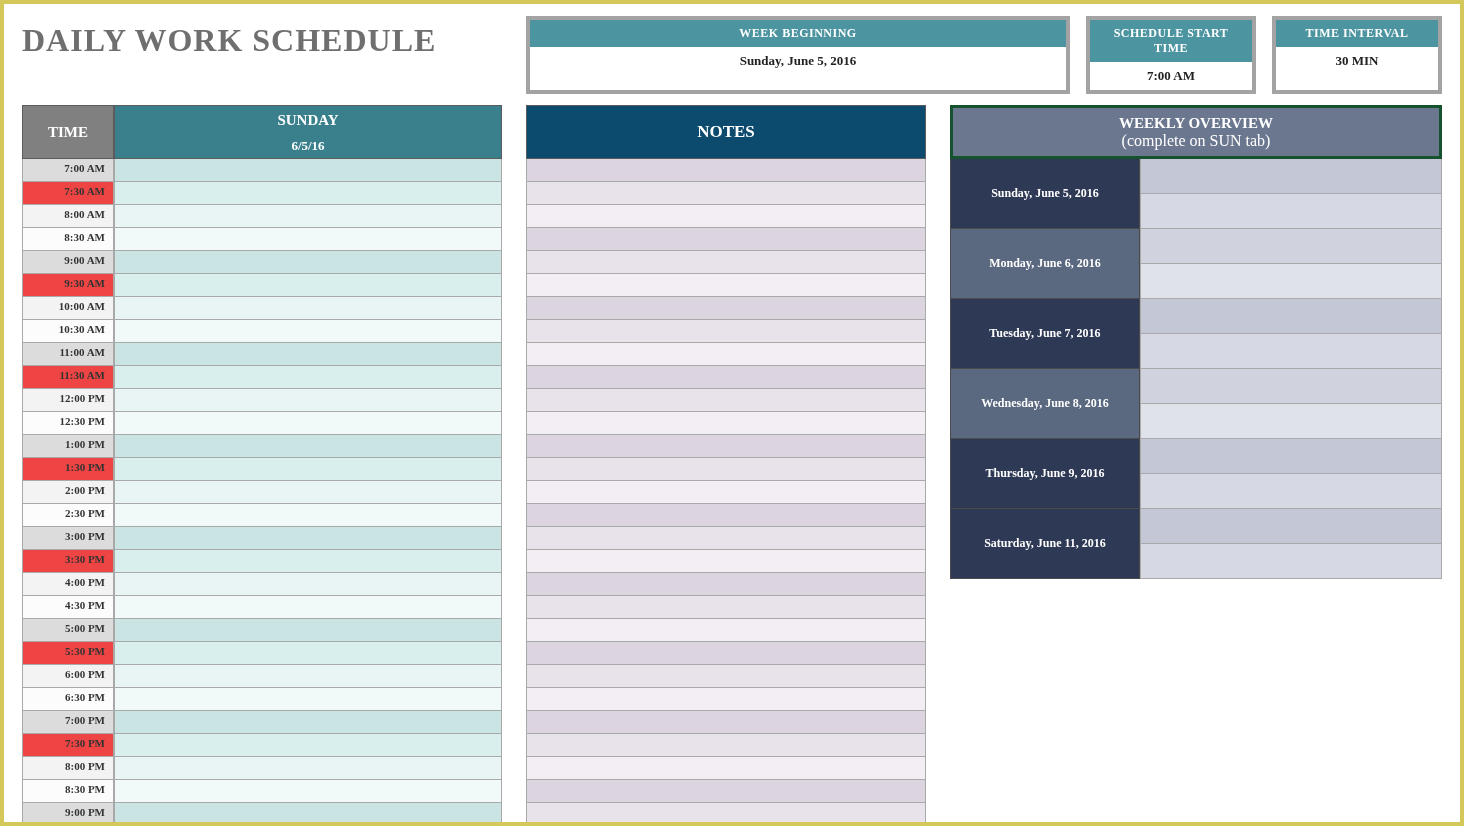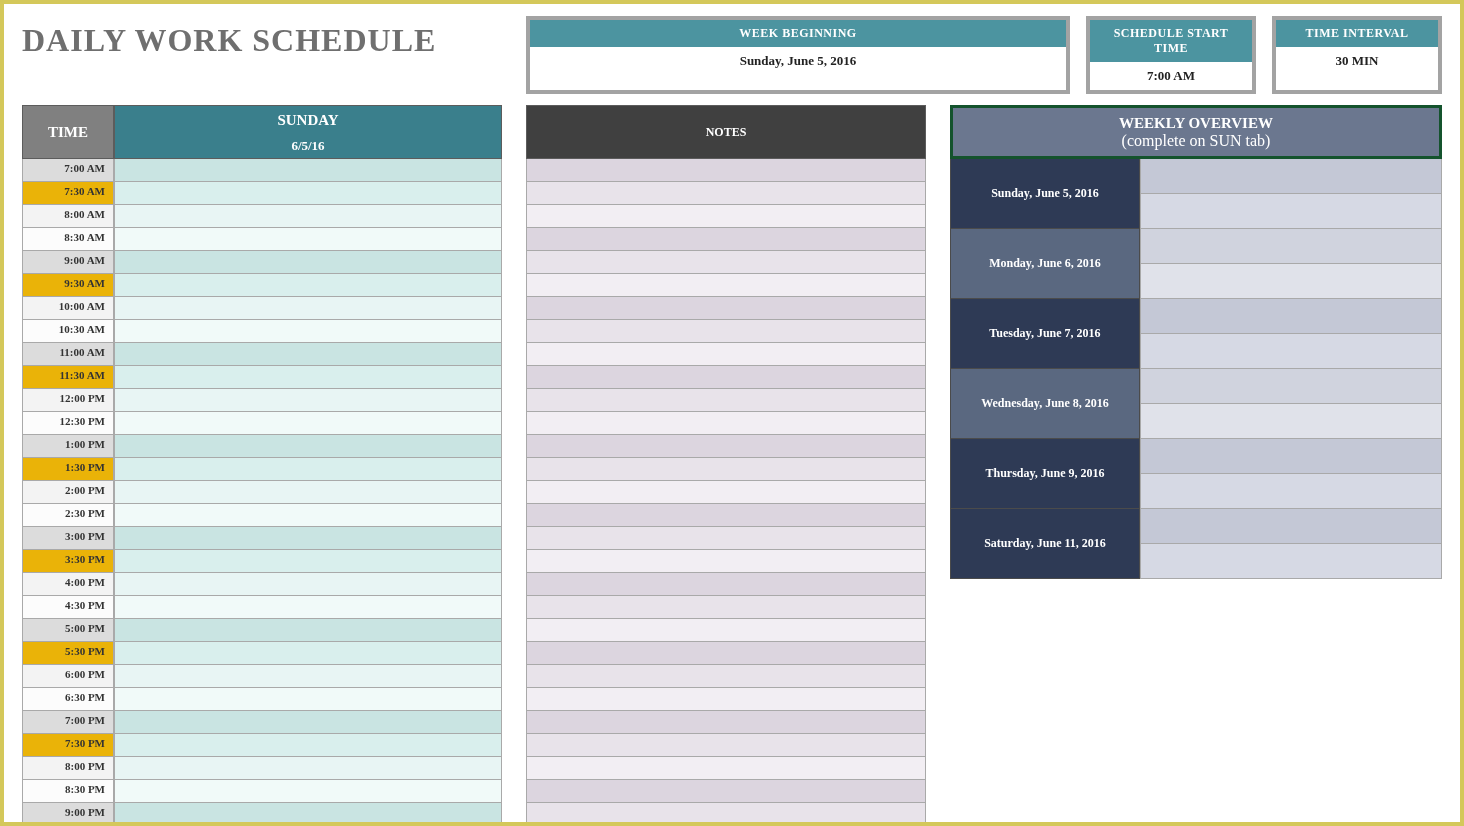--- a/index.html
+++ b/index.html
@@ -50,32 +50,32 @@
   .srow .tcell {
     flex:0 0 92px; border:1px solid #a9a9a9; border-top:none;
     font-size:11px; font-weight:bold; text-align:right;
     padding:3px 8px 0 0; color:#333;
   }
   .srow .dcell {
     flex:1; border:1px solid #a9a9a9; border-top:none;
   }
   .srow.band0 .tcell { background:#dcdcdc; }
   .srow.band0 .dcell { background:#c9e4e2; }
-  .srow.band1 .tcell { background:#eab308; }
+  .srow.band1 .tcell { background:#ef4444; }
   .srow.band1 .dcell { background:#d9efed; }
   .srow.band2 .tcell { background:#f3f3f3; }
   .srow.band2 .dcell { background:#e8f5f4; }
   .srow.band3 .tcell { background:#fcfcfc; }
   .srow.band3 .dcell { background:#f1faf9; }
 
   
   .notes { flex: 0 0 400px; }
   .notes-head {
-    height:54px; background:#404040; color:#fff; font-weight:bold;
-    font-size:12px; display:flex; align-items:center; justify-content:center;
+    height:54px; background:#0c4a6e; color:#fff; font-weight:bold;
+    font-size:17px; display:flex; align-items:center; justify-content:center;
     border:1px solid #5c5c5c;
   }
   .notes-body .nrow {
     height:23px; border:1px solid #a9a9a9; border-top:none;
   }
   .nrow.nA { background:#dcd5df; }
   .nrow.nB { background:#e8e3ea; }
   .nrow.nC { background:#f2eef3; }
 
   

